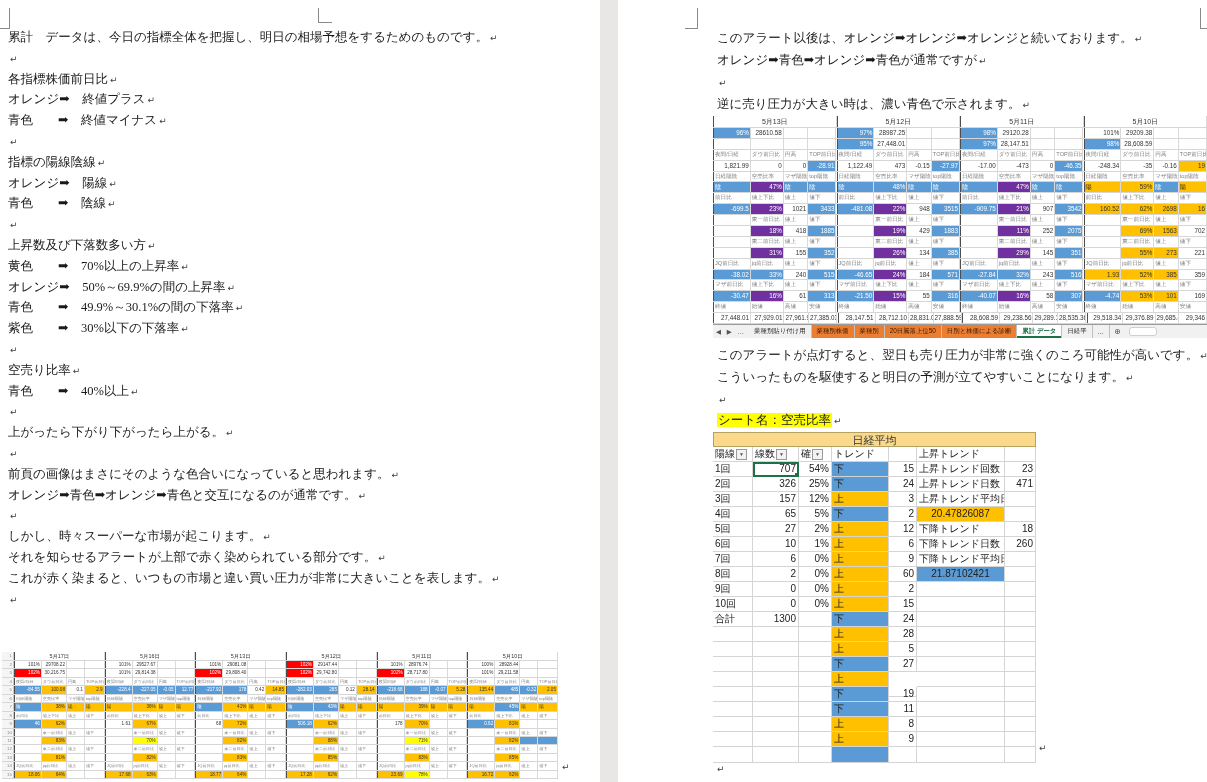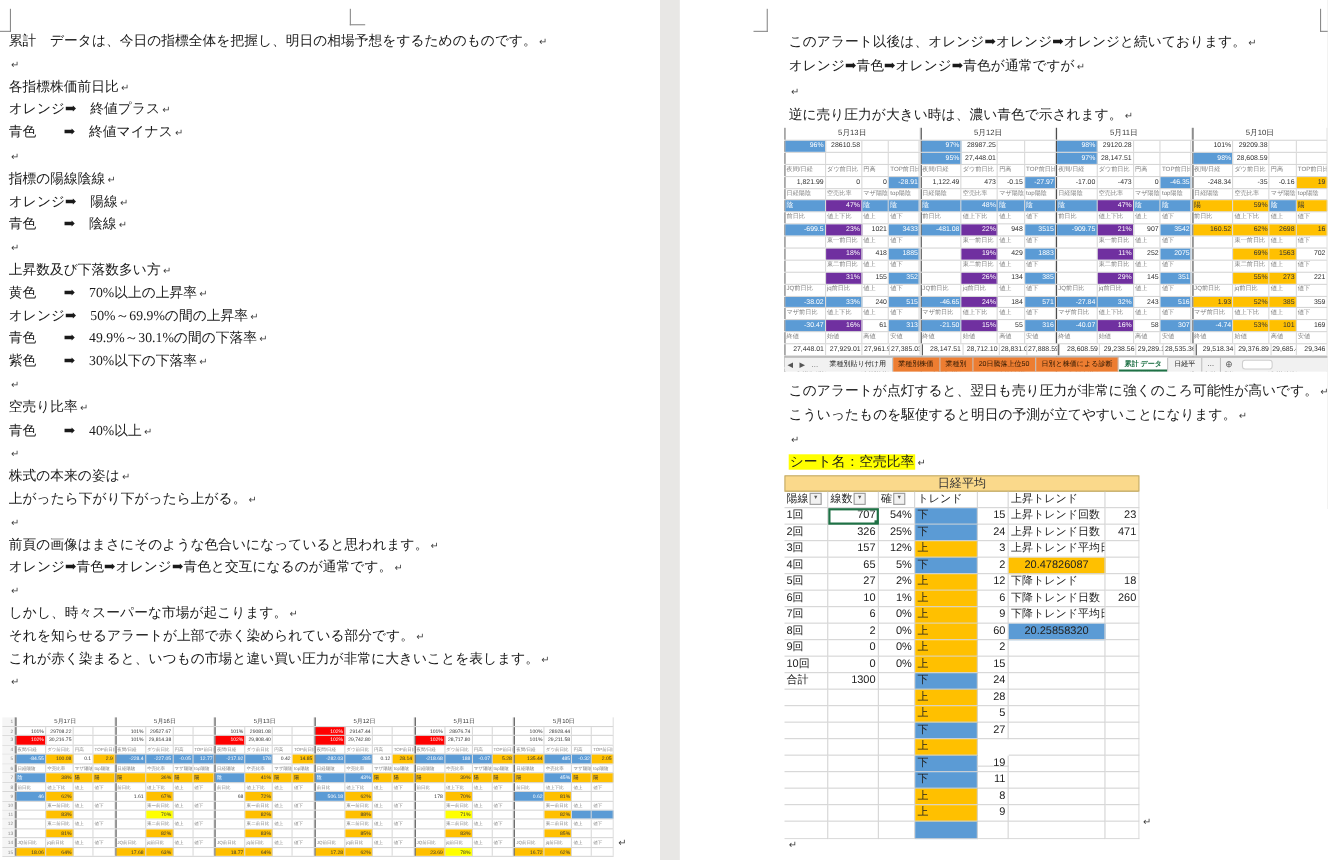--- a/index.html
+++ b/index.html
@@ -84,21 +84,20 @@
         <div class="tline"><span class="pil">↵</span></div>
         <div class="tline"><span>上昇数及び下落数多い方</span><span class="pil">↵</span></div>
         <div class="tline"><span>黄色　　➡　70%以上の上昇率</span><span class="pil">↵</span></div>
         <div class="tline"><span>オレンジ➡　50%～69.9%の間の上昇率</span><span class="pil">↵</span></div>
         <div class="tline"><span>青色　　➡　49.9%～30.1%の間の下落率</span><span class="pil">↵</span></div>
         <div class="tline"><span>紫色　　➡　30%以下の下落率</span><span class="pil">↵</span></div>
         <div class="tline"><span class="pil">↵</span></div>
         <div class="tline"><span>空売り比率</span><span class="pil">↵</span></div>
         <div class="tline"><span>青色　　➡　40%以上</span><span class="pil">↵</span></div>
         <div class="tline"><span class="pil">↵</span></div>
-        <div class="tline"><span>株式の本来の姿は</span><span class="pil">↵</span></div>
         <div class="tline"><span>上がったら下がり下がったら上がる。</span><span class="pil">↵</span></div>
         <div class="tline"><span class="pil">↵</span></div>
         <div class="tline"><span>前頁の画像はまさにそのような色合いになっていると思われます。</span><span class="pil">↵</span></div>
         <div class="tline"><span>オレンジ➡青色➡オレンジ➡青色と交互になるのが通常です。</span><span class="pil">↵</span></div>
         <div class="tline"><span class="pil">↵</span></div>
         <div class="tline"><span>しかし、時々スーパーな市場が起こります。</span><span class="pil">↵</span></div>
         <div class="tline"><span>それを知らせるアラートが上部で赤く染められている部分です。</span><span class="pil">↵</span></div>
         <div class="tline"><span>これが赤く染まると、いつもの市場と違い買い圧力が非常に大きいことを表します。</span><span class="pil">↵</span></div>
         <div class="tline"><span class="pil">↵</span></div>
       </div>
@@ -1321,21 +1320,21 @@
             <div class="st-c st-num" style="width: 28px;">9</div>
             <div class="st-c st-label" style="width: 88px;">下降トレンド平均日数</div>
             <div class="st-c st-num" style="width: 31px;"></div>
           </div>
           <div class="st-row">
             <div class="st-c st-label" style="width: 40px;">8回</div>
             <div class="st-c st-num" style="width: 46px;">2</div>
             <div class="st-c st-num" style="width: 33px;">0%</div>
             <div class="st-c st-label" style="background: rgb(255, 192, 0); width: 57px;">上</div>
             <div class="st-c st-num" style="width: 28px;">60</div>
-            <div class="st-c st-center" style="background: rgb(91, 155, 213); width: 88px;">20.25858320</div>
+            <div class="st-c st-center" style="background: rgb(91, 155, 213); width: 88px;">21.87102421</div>
             <div class="st-c st-num" style="width: 31px;"></div>
           </div>
           <div class="st-row">
             <div class="st-c st-label" style="width: 40px;">9回</div>
             <div class="st-c st-num" style="width: 46px;">0</div>
             <div class="st-c st-num" style="width: 33px;">0%</div>
             <div class="st-c st-label" style="background: rgb(255, 192, 0); width: 57px;">上</div>
             <div class="st-c st-num" style="width: 28px;">2</div>
             <div class="st-c st-label" style="width: 88px;"></div>
             <div class="st-c st-num" style="width: 31px;"></div>

